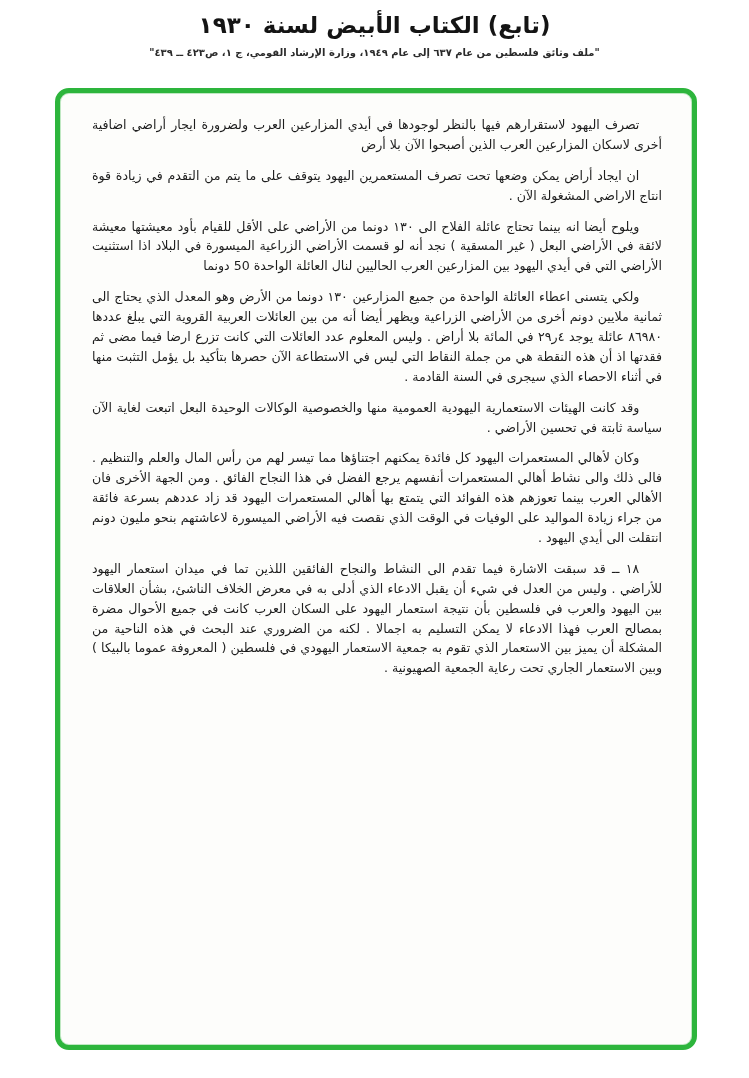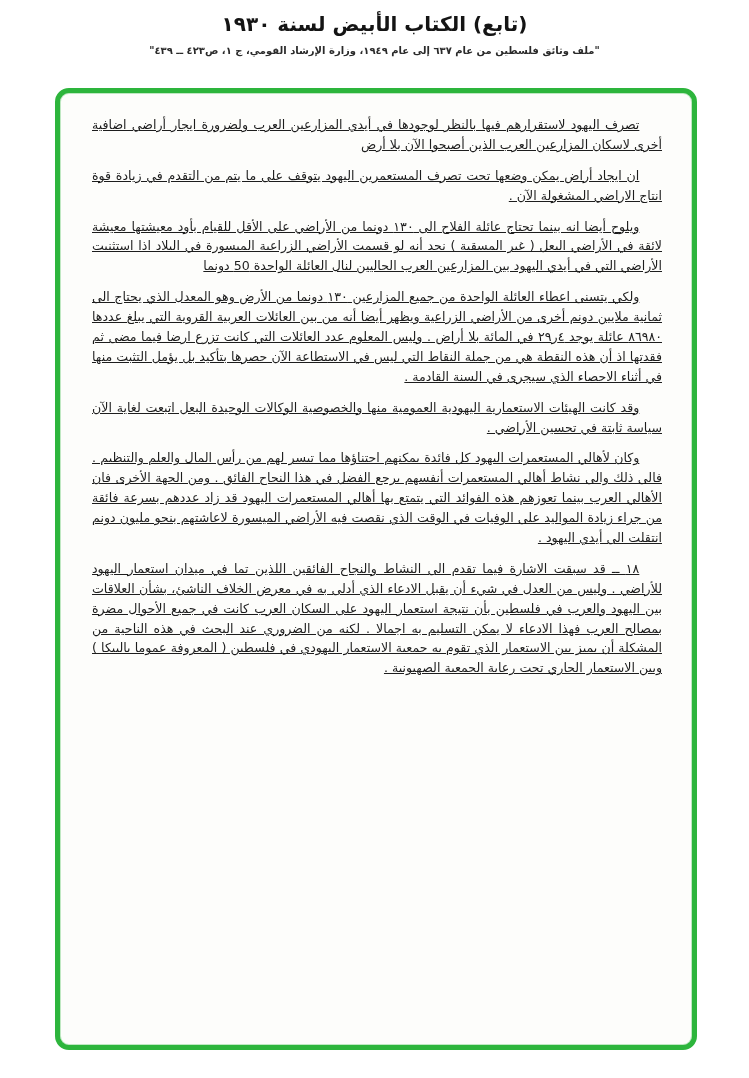--- a/index.html
+++ b/index.html
@@ -14,21 +14,21 @@
     height: 1078px;
     background: #ffffff;
     overflow: hidden;
   }
   .header {
     direction: rtl;
     text-align: center;
     padding-top: 12px;
   }
   .doc-title {
-    font-size: 20px;
+    font-size: 23px;
     font-weight: bold;
     color: #141414;
     letter-spacing: 0.5px;
   }
   .doc-subtitle {
     font-size: 10px;
     font-weight: bold;
     color: #2a2a2a;
     margin-top: 9px;
   }
@@ -51,21 +51,20 @@
     padding: 22px 30px 18px 32px;
     font-size: 12.6px;
     line-height: 1.58;
     color: #1d1d1d;
     text-align: justify;
     overflow: hidden;
   }
   .content p {
     margin: 0 0 11px 0;
     text-indent: 1.8em;
-    text-decoration: underline;
   }
 </style>
 </head>
 <body>
 
 <div class="page">
 
   <div class="header">
     <div class="doc-title">(تابع) الكتاب الأبيض لسنة ١٩٣٠</div>
     <div class="doc-subtitle">"ملف وثائق فلسطين من عام ٦٣٧ إلى عام ١٩٤٩، وزارة الإرشاد القومي، ج ١، ص٤٢٣ ــ ٤٣٩"</div>

